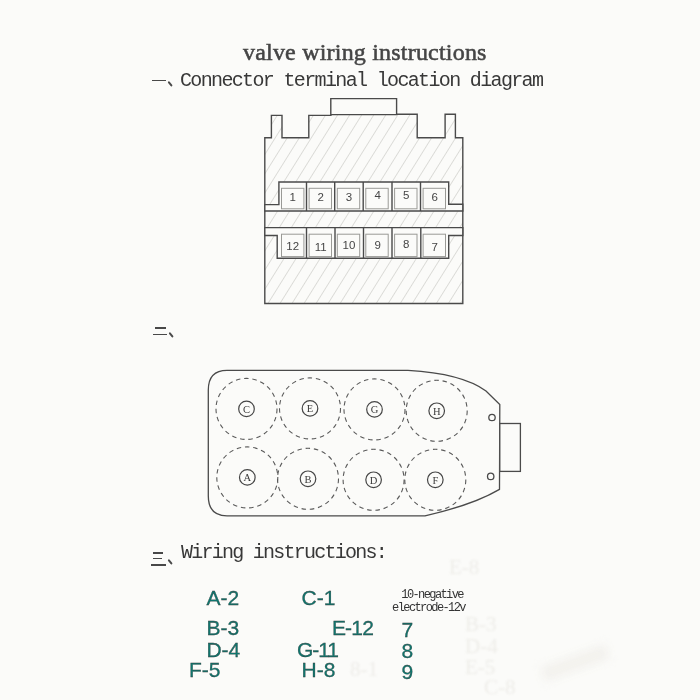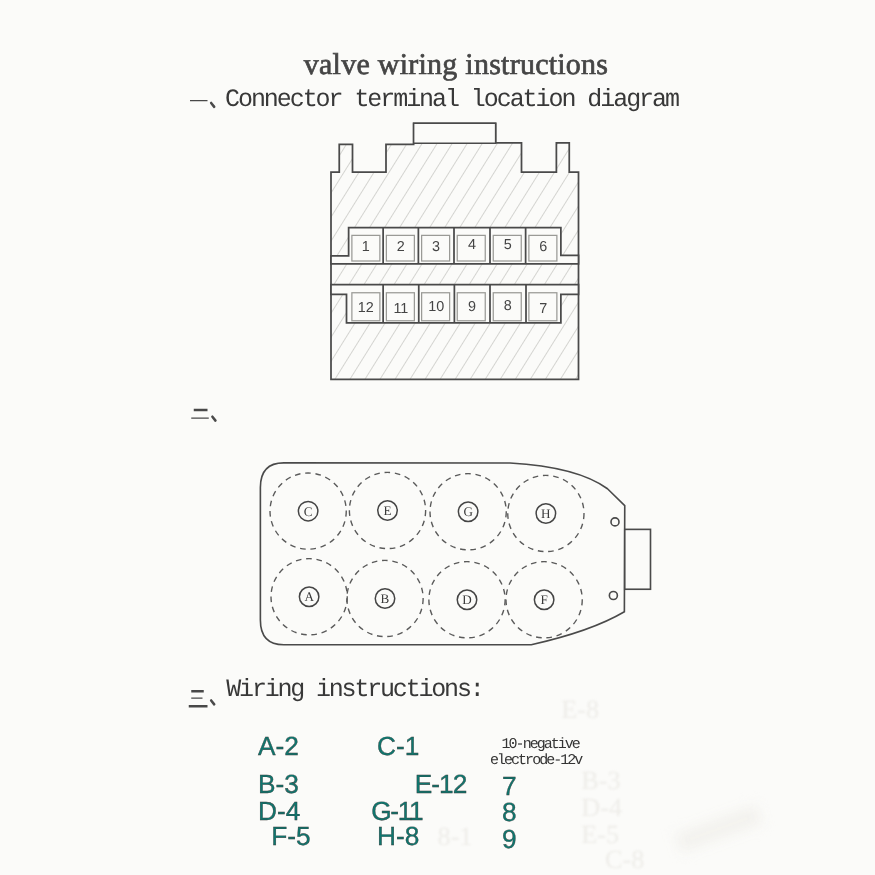--- a/index.html
+++ b/index.html
@@ -141,21 +141,21 @@
   <div class="b" style="top:13px;left:0px;width:15.1px;"></div>
   <div class="d" style="left:18px;top:8px;"></div>
 </div>
 
 <div class="t h" id="h1t">Connector terminal location diagram</div>
 <div class="t h" id="h3t">Wiring instructions:</div>
 
 <div class="t tab" style="left:206.4px;top:586.8px;">A-2</div>
 <div class="t tab" style="left:206.4px;top:617px;">B-3</div>
 <div class="t tab" style="left:206.4px;top:638.6px;">D-4</div>
-<div class="t tab" style="left:217px;top:659.3px;">F-5</div>
+<div class="t tab" style="left:189px;top:659.3px;">F-5</div>
 <div class="t tab" style="left:301.6px;top:586.8px;">C-1</div>
 <div class="t tab" style="left:297.9px;top:617px;letter-spacing:-0.8px;margin-left:34px;">E-12</div>
 <div class="t tab" style="left:297.0px;top:638.6px;letter-spacing:-1.1px;">G-11</div>
 <div class="t tab" style="left:301.6px;top:659.3px;">H-8</div>
 <div class="t small" style="left:401.3px;top:588.9px;">10-negative</div>
 <div class="t small" style="left:392.1px;top:602.4px;">electrode-12v</div>
 <div class="t tab" style="left:401.5px;top:618.7px;">7</div>
 <div class="t tab" style="left:401.5px;top:639.7px;">8</div>
 <div class="t tab" style="left:401.5px;top:661.4px;">9</div>
 

